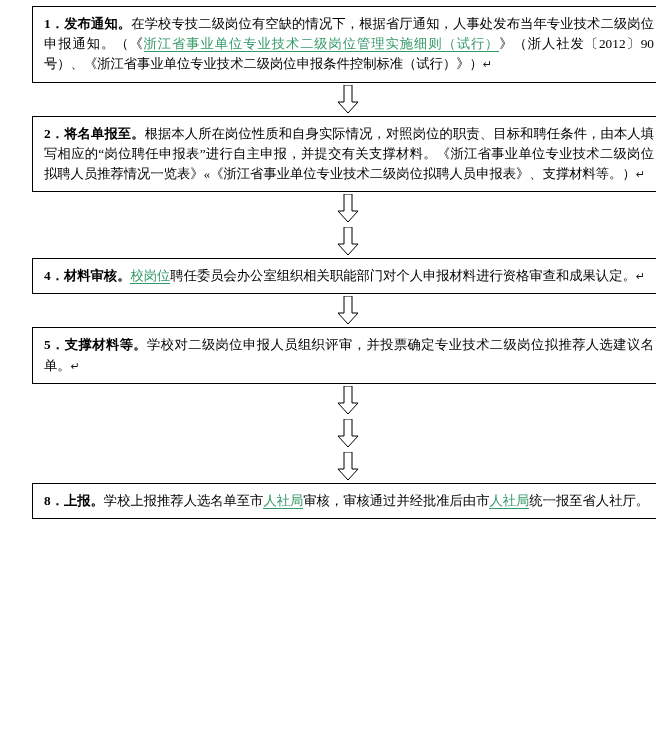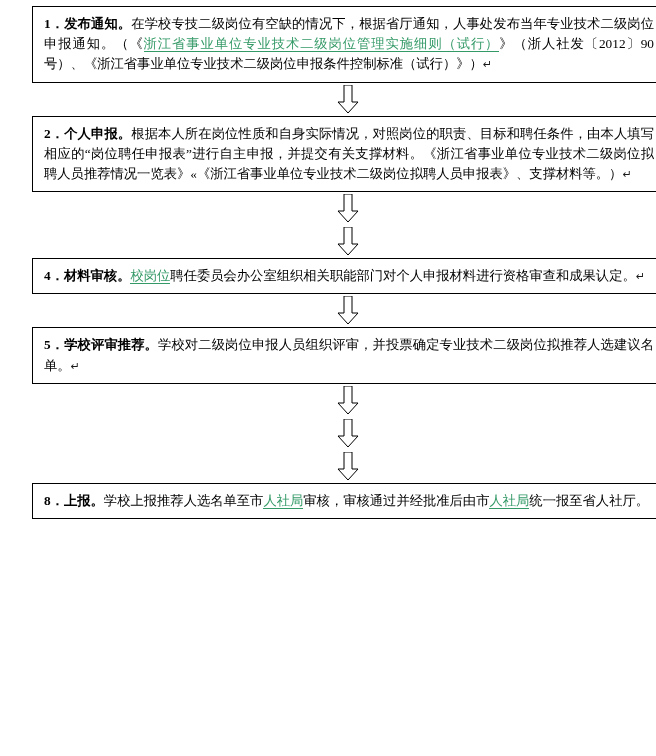--- a/index.html
+++ b/index.html
@@ -68,42 +68,42 @@
 <div id="flow">
     <div class="step-box">
       <div class="step-text"><b class="num">1．</b><b>发布通知。</b><span>在学校专技二级岗位有空缺的情况下，根据省厅通知，人事处发布当年专业技术二级岗位申报通知。（《</span><span class="green">浙江省事业单位专业技术二级岗位管理实施细则（试行）</span><span>》（浙人社发〔2012〕90 号）、《浙江省事业单位专业技术二级岗位申报条件控制标准（试行）》）</span><span class="pilcrow">↵</span></div>
     </div>
     <div class="arrow-wrap">
       <svg class="arrow" viewBox="0 0 22 29">
         <polygon points="7,0 15,0 15,17 21,17 11,28 1,17 7,17" fill="#ffffff" stroke="#000000" stroke-width="1"></polygon>
       </svg>
     </div>
     <div class="step-box">
-      <div class="step-text"><b class="num">2．</b><b>个人申报。</b><span>根据本人所在岗位性质和自身实际情况，对照岗位的职责、目标和聘任条件，由本人填写相应的“岗位聘任申报表”进行自主申报，并提交有关支撑材料。《浙江省事业单位专业技术二级岗位拟聘人员推荐情况一览表》«《浙江省事业单位专业技术二级岗位拟聘人员申报表》、支撑材料等。）</span><span class="pilcrow">↵</span></div>
+      <div class="step-text"><b class="num">2．</b><b>将名单报至。</b><span>根据本人所在岗位性质和自身实际情况，对照岗位的职责、目标和聘任条件，由本人填写相应的“岗位聘任申报表”进行自主申报，并提交有关支撑材料。《浙江省事业单位专业技术二级岗位拟聘人员推荐情况一览表》«《浙江省事业单位专业技术二级岗位拟聘人员申报表》、支撑材料等。）</span><span class="pilcrow">↵</span></div>
     </div>
     <div class="arrow-wrap">
       <svg class="arrow" viewBox="0 0 22 29">
         <polygon points="7,0 15,0 15,17 21,17 11,28 1,17 7,17" fill="#ffffff" stroke="#000000" stroke-width="1"></polygon>
       </svg>
     </div>
     <div class="arrow-wrap">
       <svg class="arrow" viewBox="0 0 22 29">
         <polygon points="7,0 15,0 15,17 21,17 11,28 1,17 7,17" fill="#ffffff" stroke="#000000" stroke-width="1"></polygon>
       </svg>
     </div>
     <div class="step-box">
       <div class="step-text"><b class="num">4．</b><b>材料审核。</b><span class="green">校岗位</span><span>聘任委员会办公室组织相关职能部门对个人申报材料进行资格审查和成果认定。</span><span class="pilcrow">↵</span></div>
     </div>
     <div class="arrow-wrap">
       <svg class="arrow" viewBox="0 0 22 29">
         <polygon points="7,0 15,0 15,17 21,17 11,28 1,17 7,17" fill="#ffffff" stroke="#000000" stroke-width="1"></polygon>
       </svg>
     </div>
     <div class="step-box">
-      <div class="step-text"><b class="num">5．</b><b>学校评审推荐。</b><span>学校对二级岗位申报人员组织评审，并投票确定专业技术二级岗位拟推荐人选建议名单。</span><span class="pilcrow">↵</span></div>
+      <div class="step-text"><b class="num">5．</b><b>支撑材料等。</b><span>学校对二级岗位申报人员组织评审，并投票确定专业技术二级岗位拟推荐人选建议名单。</span><span class="pilcrow">↵</span></div>
     </div>
     <div class="arrow-wrap">
       <svg class="arrow" viewBox="0 0 22 29">
         <polygon points="7,0 15,0 15,17 21,17 11,28 1,17 7,17" fill="#ffffff" stroke="#000000" stroke-width="1"></polygon>
       </svg>
     </div>
     <div class="arrow-wrap">
       <svg class="arrow" viewBox="0 0 22 29">
         <polygon points="7,0 15,0 15,17 21,17 11,28 1,17 7,17" fill="#ffffff" stroke="#000000" stroke-width="1"></polygon>
       </svg>

